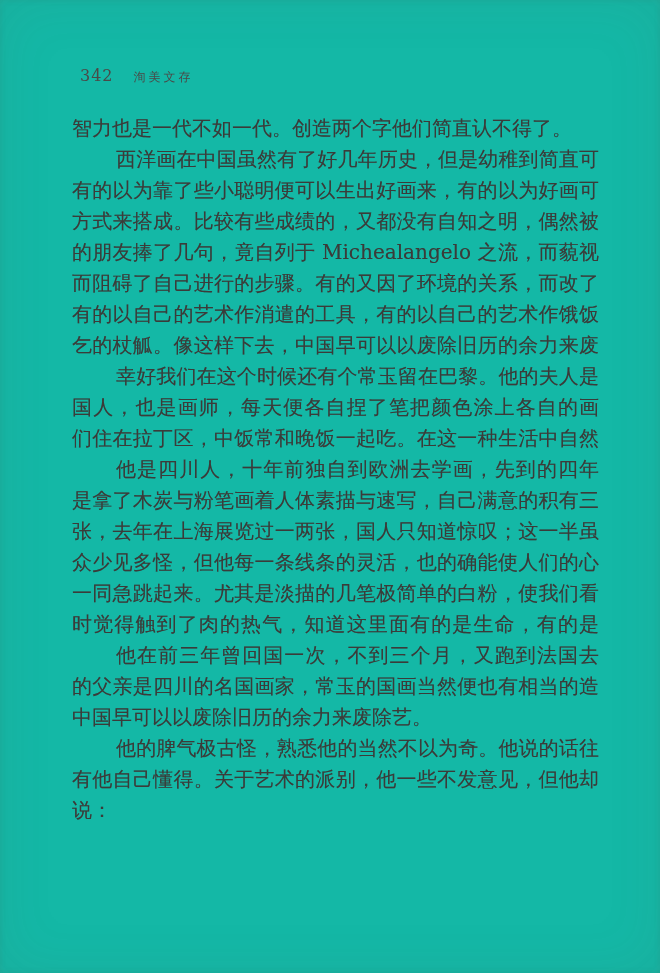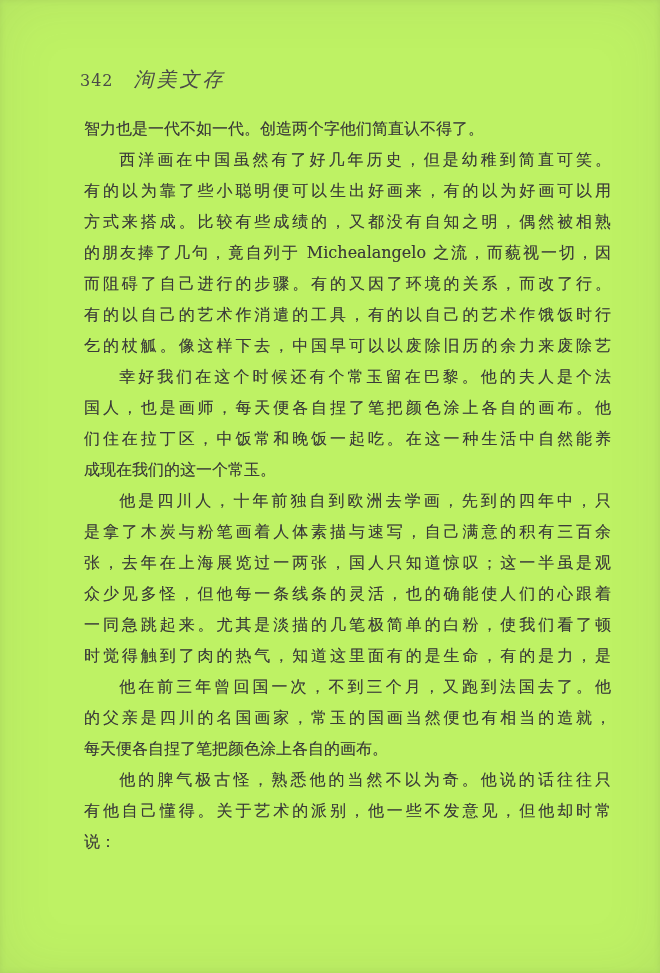--- a/index.html
+++ b/index.html
@@ -6,48 +6,47 @@
     margin: 0;
     padding: 0;
     background: #e8e8e6;
     font-family: "DejaVu Serif", "Liberation Serif", serif;
   }
   .page {
     position: relative;
     width: 660px;
     height: 973px;
     margin: 0 auto;
-    background: #bef264;
+    background: #14b8a6;
     box-shadow: inset 0 0 55px rgba(90,90,88,0.10), inset 0 0 6px rgba(80,80,78,0.12);
     overflow: hidden;
   }
   .running-header {
     position: absolute;
     left: 80px;
     top: 66px;
     display: flex;
     align-items: baseline;
     gap: 20px;
     color: #4a4a48;
   }
   .page-number {
     font-size: 16px;
     letter-spacing: 1px;
   }
   .book-title {
-    font-size: 20px;
-    font-style: italic;
+    font-size: 12px;
     letter-spacing: 3px;
   }
   .body-text {
     position: absolute;
-    left: 84px;
+    left: 72px;
     top: 113px;
     width: 527px;
-    font-size: 16px;
+    font-size: 20px;
     line-height: 31px;
     color: #3b3b39;
     text-shadow: 0 0 0.6px rgba(59,59,57,0.45);
   }
   .text-line {
     text-align: justify;
     text-align-last: justify;
     white-space: normal;
     height: 31px;
     overflow: hidden;
@@ -72,27 +71,26 @@
       <div class="text-line indent">西洋画在中国虽然有了好几年历史，但是幼稚到简直可笑。</div>
       <div class="text-line">有的以为靠了些小聪明便可以生出好画来，有的以为好画可以用</div>
       <div class="text-line">方式来搭成。比较有些成绩的，又都没有自知之明，偶然被相熟</div>
       <div class="text-line">的朋友捧了几句，竟自列于 Michealangelo 之流，而藐视一切，因</div>
       <div class="text-line">而阻碍了自己进行的步骤。有的又因了环境的关系，而改了行。</div>
       <div class="text-line">有的以自己的艺术作消遣的工具，有的以自己的艺术作饿饭时行</div>
       <div class="text-line">乞的杖觚。像这样下去，中国早可以以废除旧历的余力来废除艺</div>
       <div class="text-line indent">幸好我们在这个时候还有个常玉留在巴黎。他的夫人是个法</div>
       <div class="text-line">国人，也是画师，每天便各自捏了笔把颜色涂上各自的画布。他</div>
       <div class="text-line">们住在拉丁区，中饭常和晚饭一起吃。在这一种生活中自然能养</div>
-      <div class="text-line para-end">成现在我们的这一个常玉。</div>
       <div class="text-line indent">他是四川人，十年前独自到欧洲去学画，先到的四年中，只</div>
       <div class="text-line">是拿了木炭与粉笔画着人体素描与速写，自己满意的积有三百余</div>
       <div class="text-line">张，去年在上海展览过一两张，国人只知道惊叹；这一半虽是观</div>
       <div class="text-line">众少见多怪，但他每一条线条的灵活，也的确能使人们的心跟着</div>
       <div class="text-line">一同急跳起来。尤其是淡描的几笔极简单的白粉，使我们看了顿</div>
       <div class="text-line">时觉得触到了肉的热气，知道这里面有的是生命，有的是力，是</div>
       <div class="text-line indent">他在前三年曾回国一次，不到三个月，又跑到法国去了。他</div>
       <div class="text-line">的父亲是四川的名国画家，常玉的国画当然便也有相当的造就，</div>
-      <div class="text-line para-end">每天便各自捏了笔把颜色涂上各自的画布。</div>
+      <div class="text-line para-end">中国早可以以废除旧历的余力来废除艺。</div>
       <div class="text-line indent">他的脾气极古怪，熟悉他的当然不以为奇。他说的话往往只</div>
       <div class="text-line">有他自己懂得。关于艺术的派别，他一些不发意见，但他却时常</div>
       <div class="text-line para-end">说：</div>
     </div>
 </div>
 
 </body></html>

